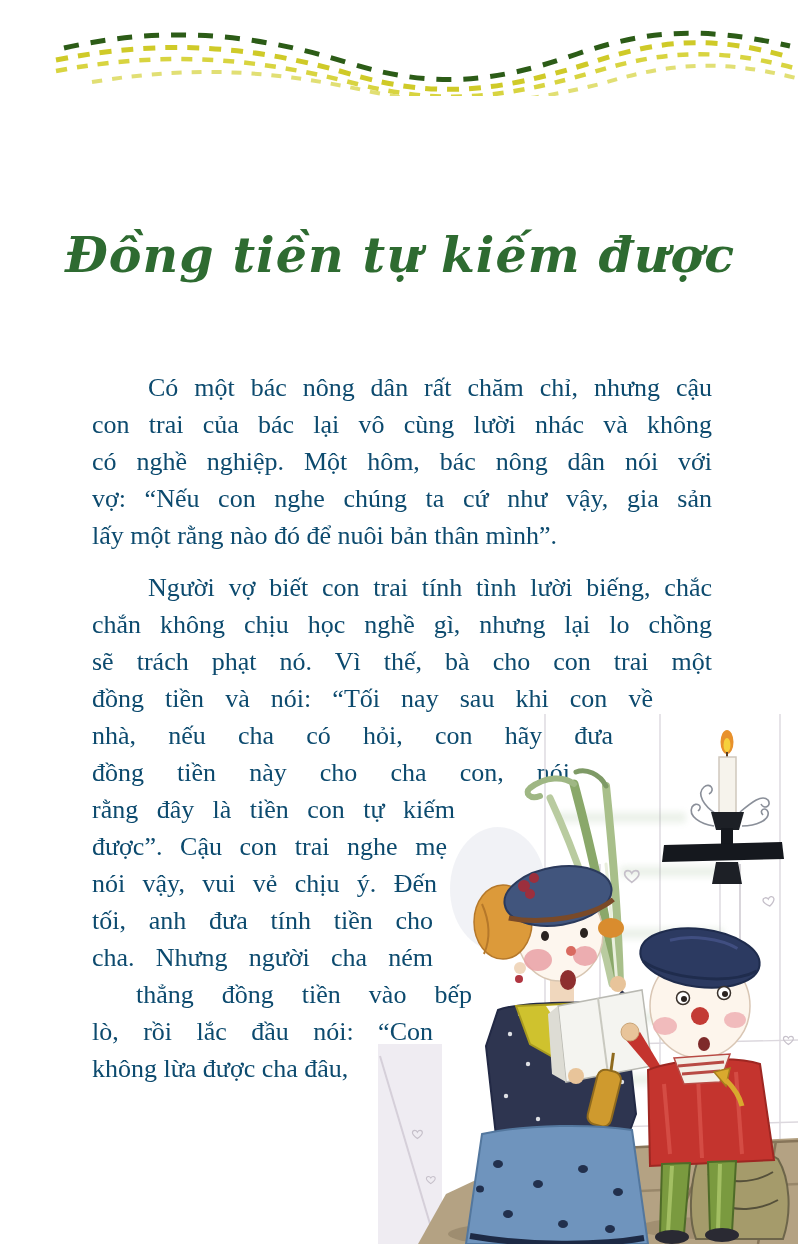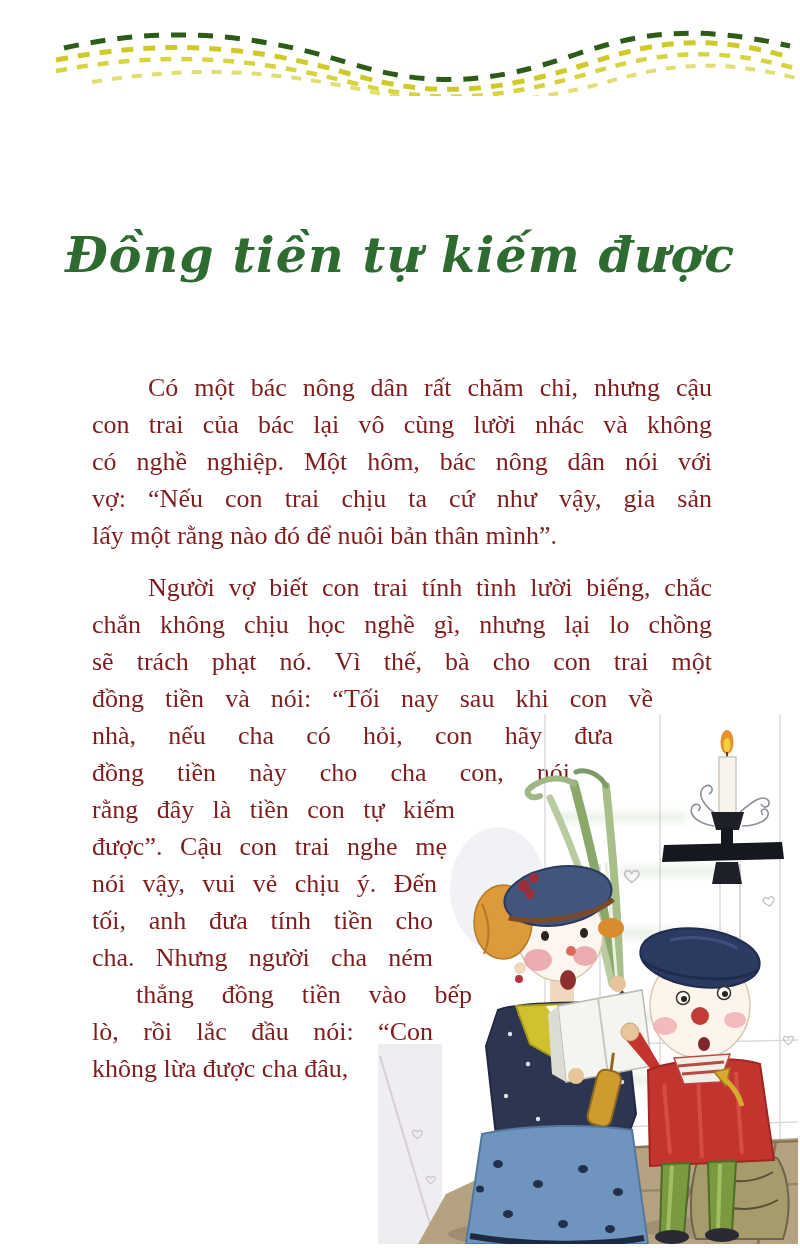--- a/index.html
+++ b/index.html
@@ -15,21 +15,21 @@
     font-family:"DejaVu Serif","Liberation Serif",serif;
     font-style:italic;font-weight:bold;
     font-size:49px;letter-spacing:1px;
     color:#2e6b31;
   }
   .text-block{position:absolute;left:92px;top:369px;width:620px;}
   .para{padding:0;margin:0;}
   .para + .para{margin-top:15px;}
   .line{
     height:37px;line-height:37px;overflow:hidden;
-    font-size:26px;color:#7f1d1d;
+    font-size:26px;color:#0c4a6e;
     text-align:justify;text-align-last:justify;
     text-justify:inter-word;
   }
   .line:first-child{text-indent:56px;}
   .para .line:last-child{text-align-last:left;}
   
   .para2 .line:nth-child(4){width:561px;}
   .para2 .line:nth-child(5){width:521px;}
   .para2 .line:nth-child(6){width:478px;}
   .para2 .line:nth-child(7){width:363px;}
@@ -54,21 +54,21 @@
     <path d="M 40,64 C 150,46 230,54 320,74 C 400,90 460,88 548,66 C 615,46 665,40 744,60" fill="none" stroke="#dcd95c" stroke-width="4" stroke-dasharray="10 10" opacity="0.85"></path>
   </svg>
 
   <h1 class="title">Đồng tiền tự kiếm được</h1>
 
   <div class="text-block">
     <div class="para">
         <div class="line">Có một bác nông dân rất chăm chỉ, nhưng cậu</div>
         <div class="line">con trai của bác lại vô cùng lười nhác và không</div>
         <div class="line">có nghề nghiệp. Một hôm, bác nông dân nói với</div>
-        <div class="line">vợ: “Nếu con trai chịu ta cứ như vậy, gia sản</div>
+        <div class="line">vợ: “Nếu con nghe chúng ta cứ như vậy, gia sản</div>
         <div class="line">lấy một rằng nào đó để nuôi bản thân mình”.</div>
       </div>
     <div class="para para2">
         <div class="line">Người vợ biết con trai tính tình lười biếng, chắc</div>
         <div class="line">chắn không chịu học nghề gì, nhưng lại lo chồng</div>
         <div class="line">sẽ trách phạt nó. Vì thế, bà cho con trai một</div>
         <div class="line">đồng tiền và nói: “Tối nay sau khi con về</div>
         <div class="line">nhà, nếu cha có hỏi, con hãy đưa</div>
         <div class="line">đồng tiền này cho cha con, nói</div>
         <div class="line">rằng đây là tiền con tự kiếm</div>

